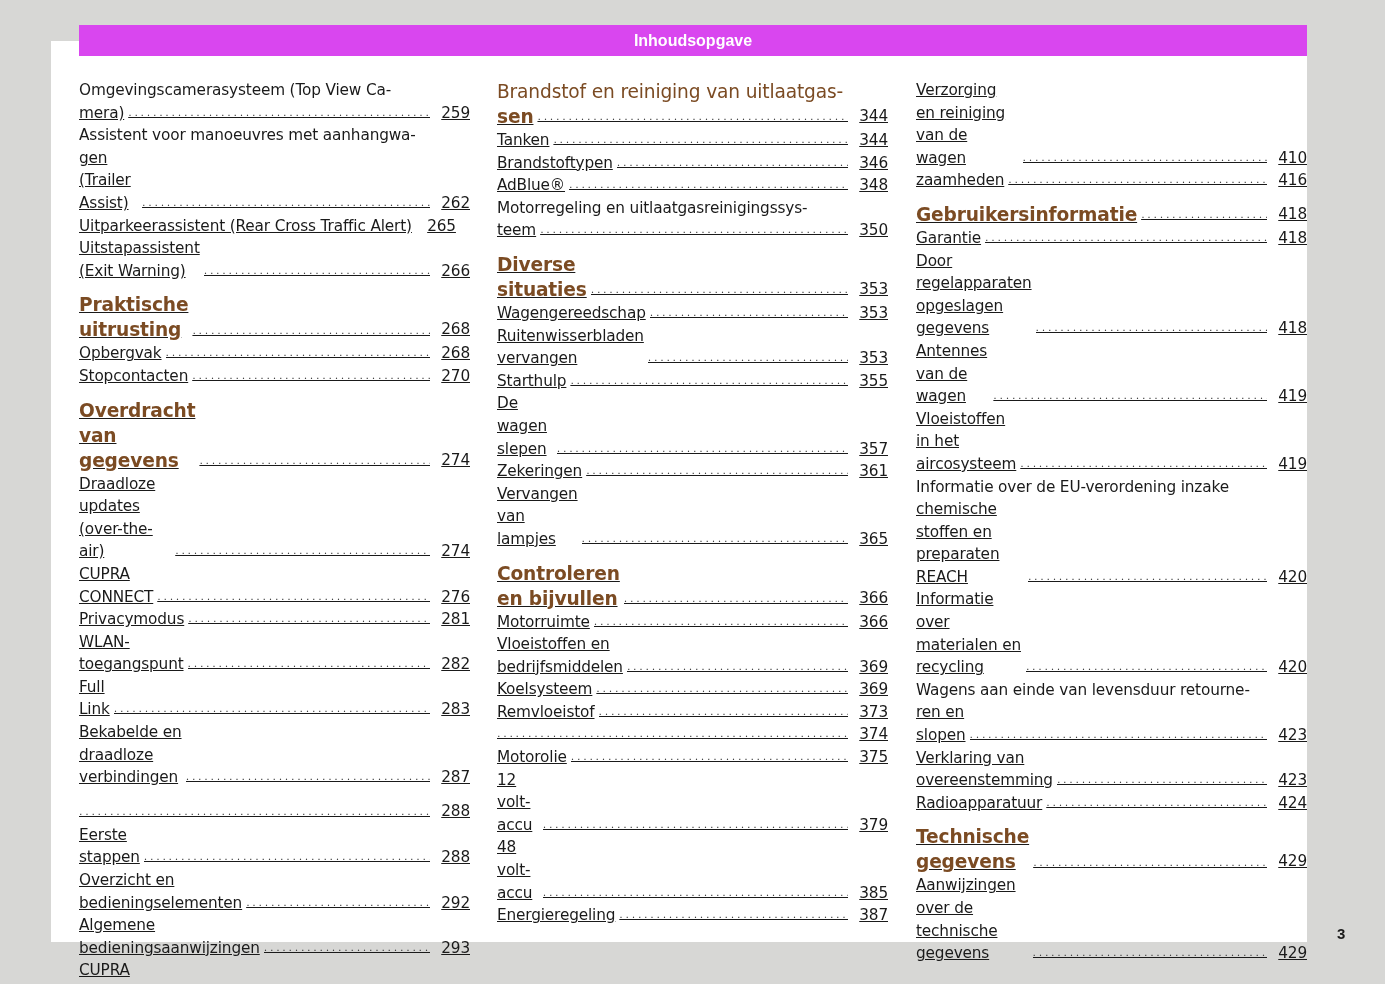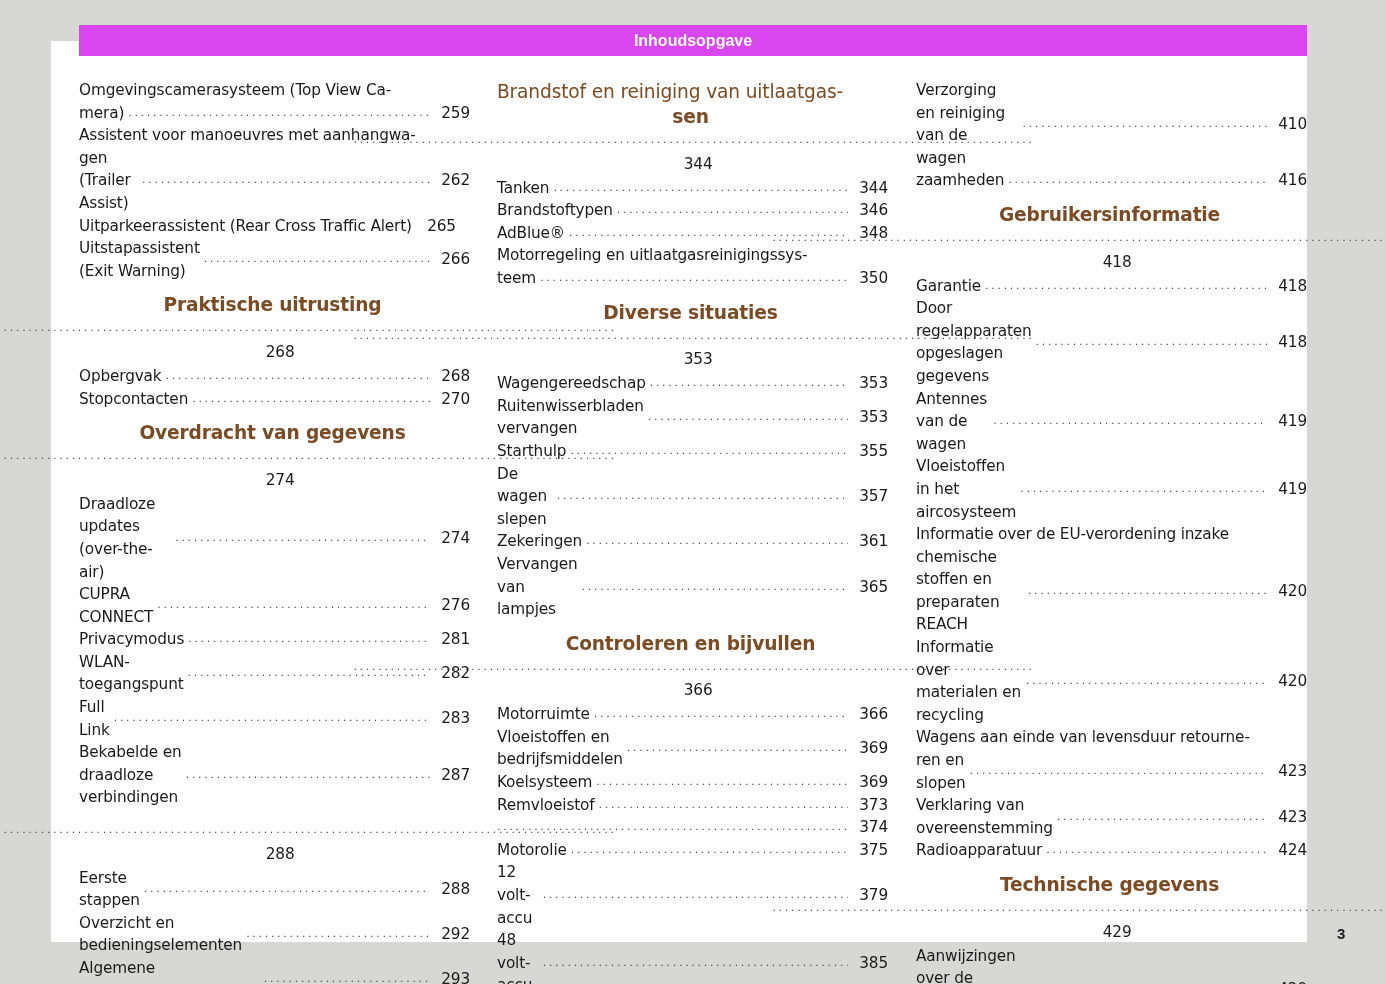--- a/index.html
+++ b/index.html
@@ -45,24 +45,25 @@
       z-index: 2;
     }
     .col-1 { left: 79px; }
     .col-2 { left: 497px; width: 391px; }
     .col-3 { left: 916px; width: 391px; }
 
     .section { margin-bottom: 10px; }
 
     .entry {
       display: flex;
-      align-items: center;
+      align-items: flex-end;
       font-size: 15.3px;
       line-height: 22.6px;
       letter-spacing: -0.15px;
+      text-decoration: underline;
     }
     .entry .title {
       flex: 0 1 auto;
       padding-right: 4px;
     }
     .entry .leader {
       flex: 1 1 auto;
       overflow: hidden;
       white-space: nowrap;
       color: #444;
@@ -78,21 +79,20 @@
     .entry .page-num {
       flex: 0 0 auto;
       text-align: right;
       min-width: 32px;
       padding-left: 8px;
     }
     .entry.heading {
       font-size: 18.6px;
       font-weight: bold;
       line-height: 25px;
-      flex-direction: column;
     }
     .entry.heading .title {
       color: #7b4b23;
     }
     .entry.heading .page-num {
       font-weight: normal;
       font-size: 15.3px;
       color: #1a1a1a;
     }
     .entry.heading .leader {

